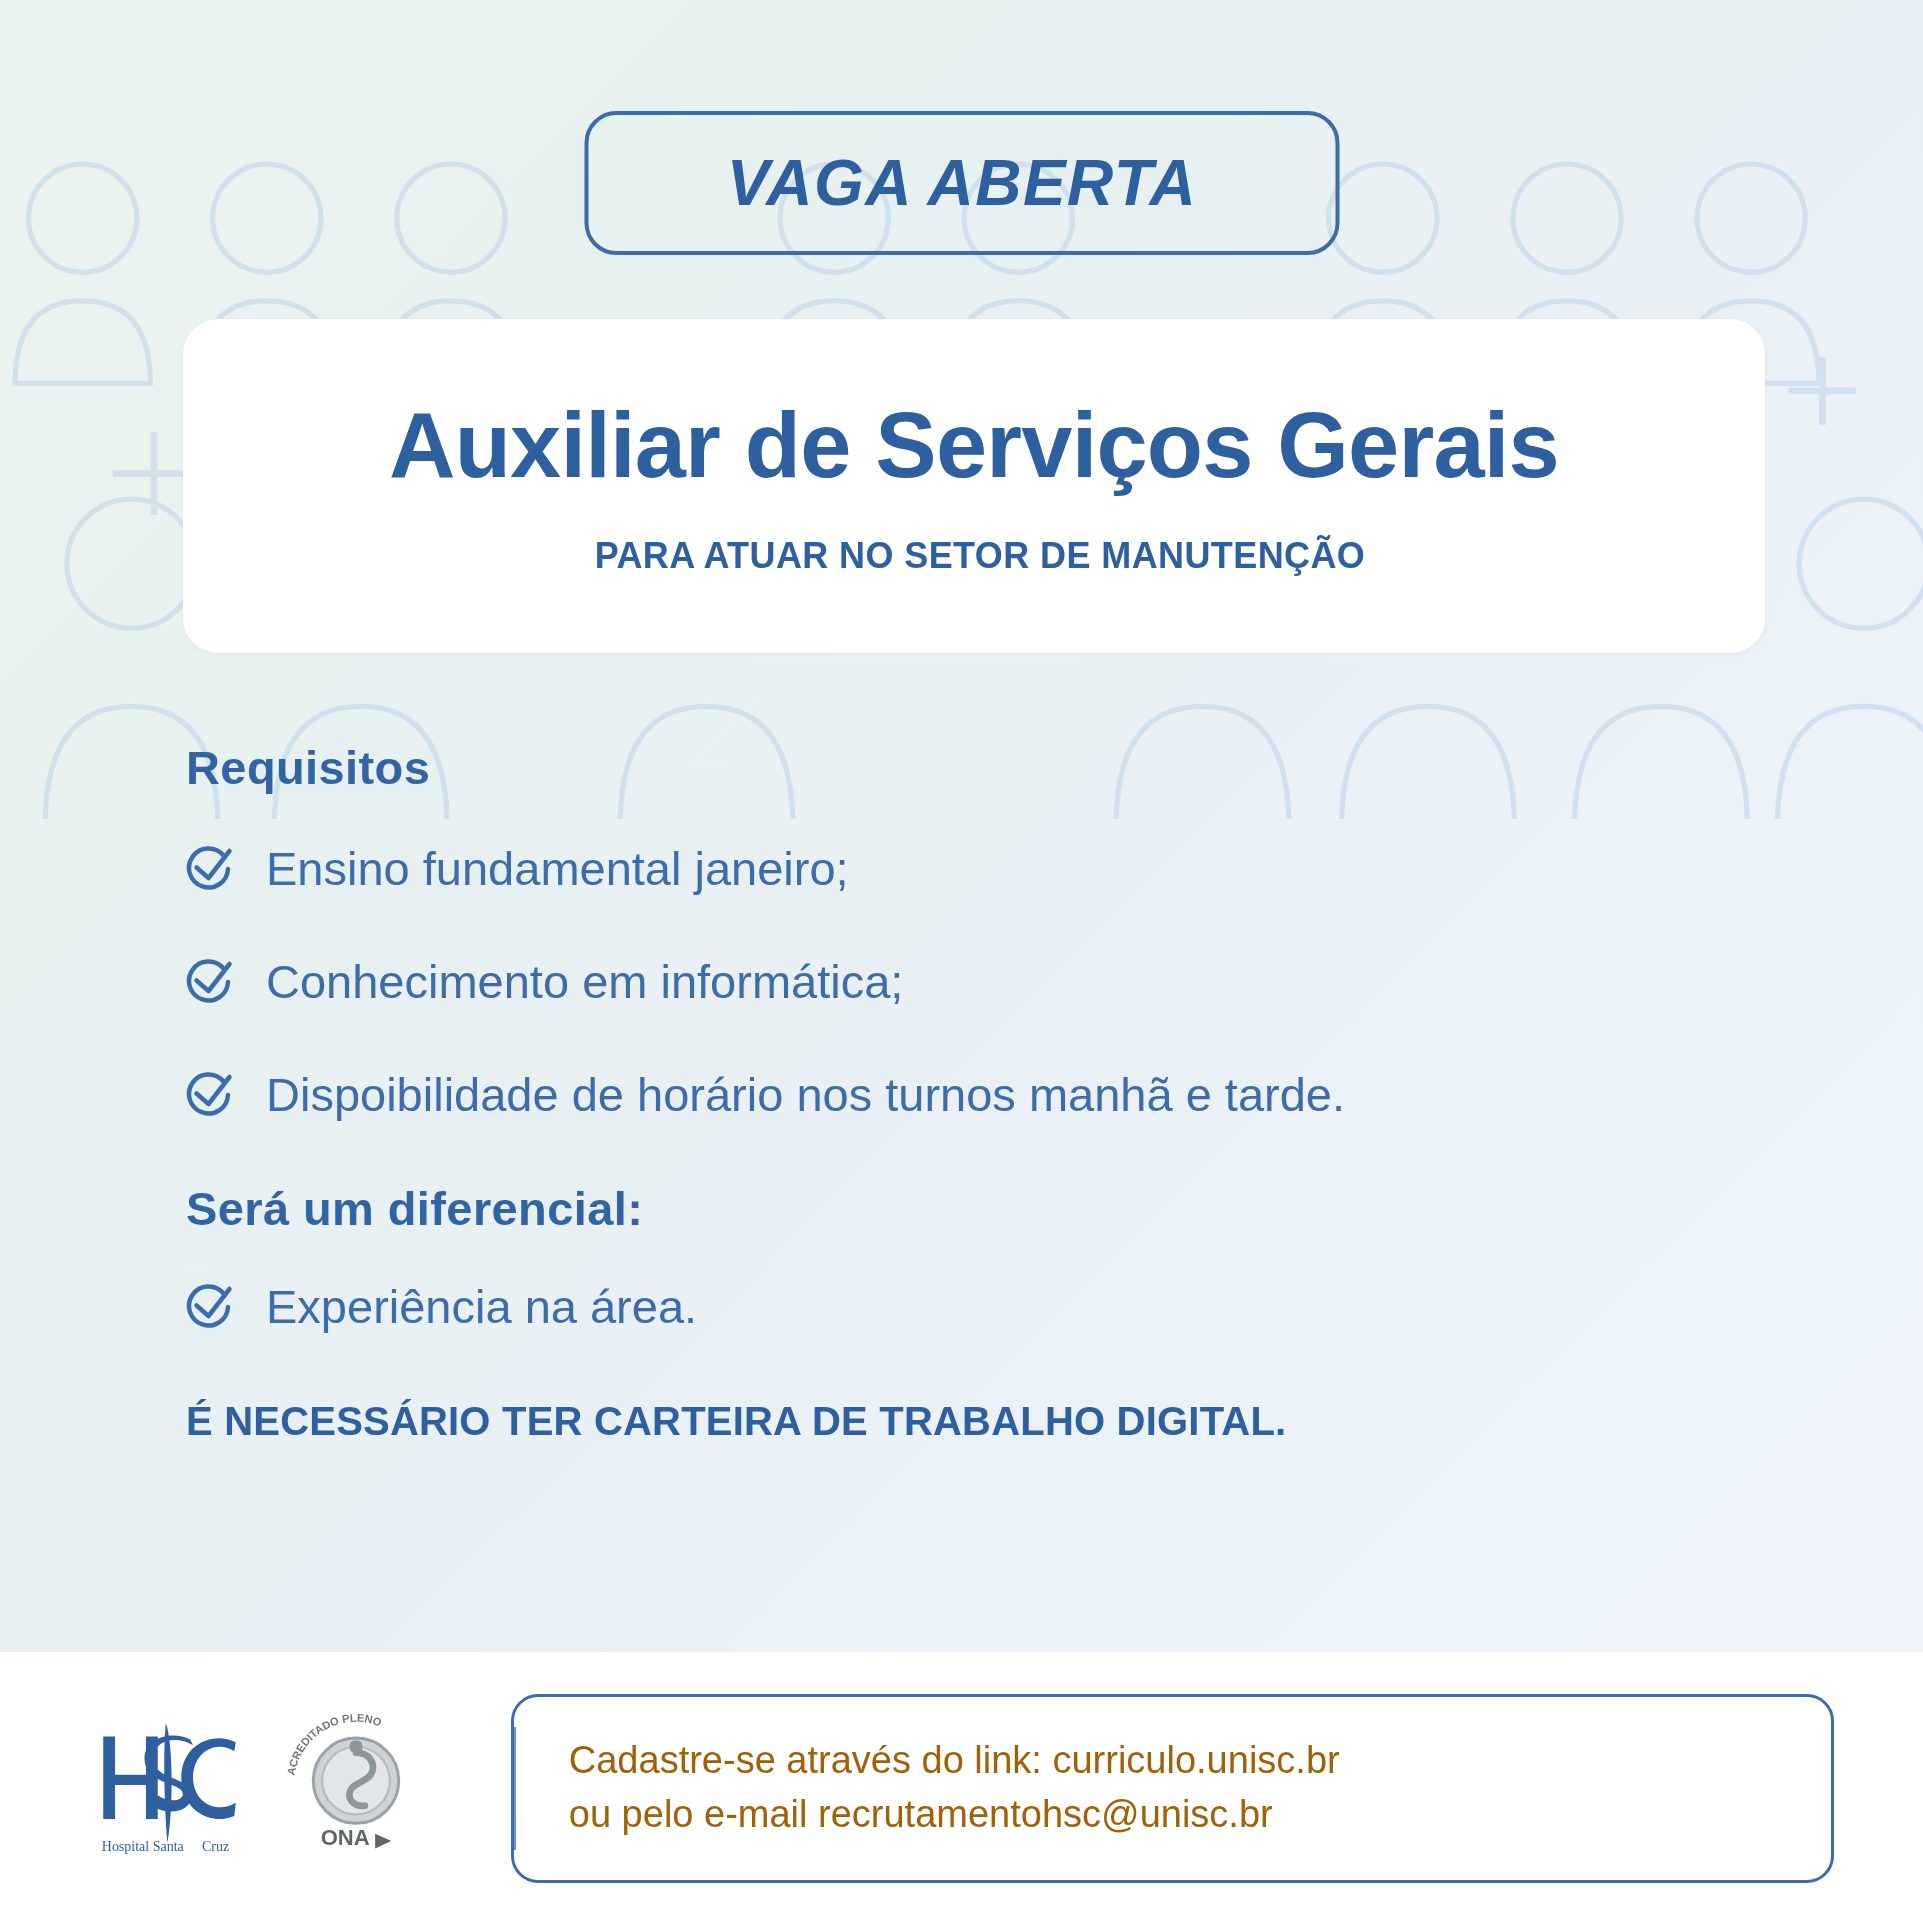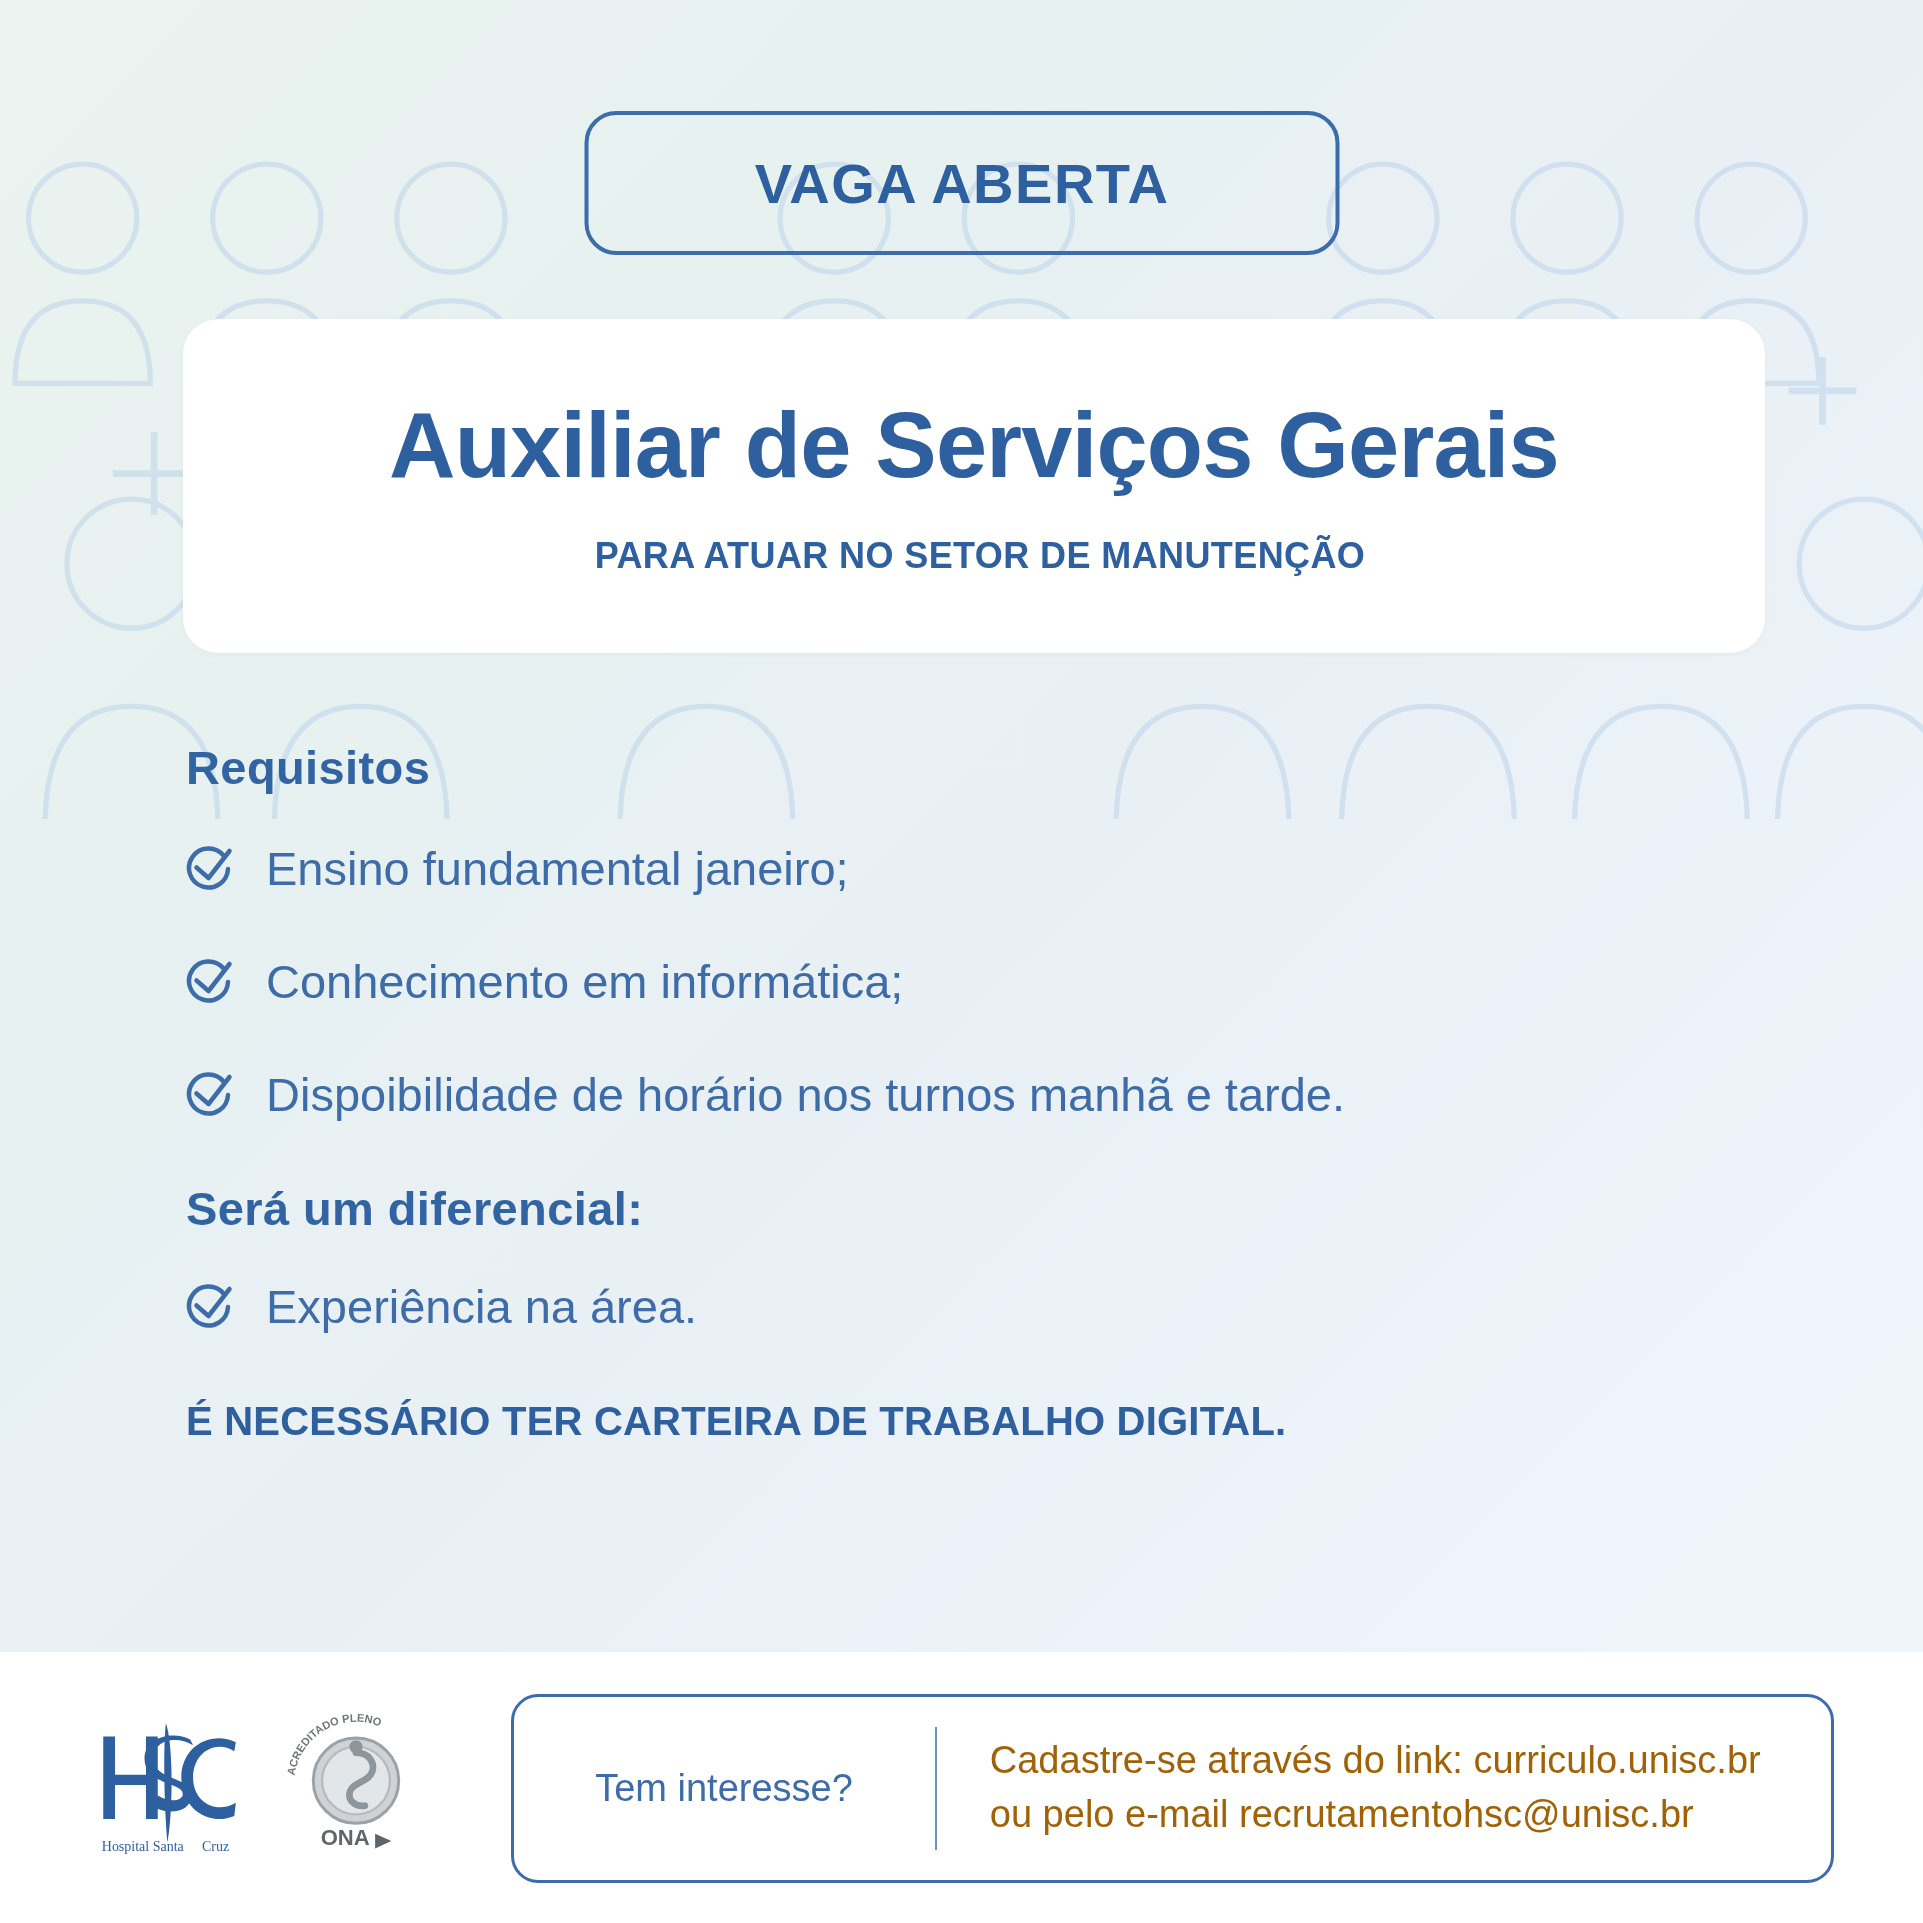--- a/index.html
+++ b/index.html
@@ -42,25 +42,26 @@
     top: 111px;
     width: 755px;
     height: 144px;
     border: 4.5px solid #3d6cab;
     border-radius: 32px;
     display: flex;
     align-items: center;
     justify-content: center;
   }
   .badge-text {
-    font-size: 56px;
+    font-size: 64px;
     font-weight: bold;
     letter-spacing: 1.5px;
     color: #2e5f9e;
     white-space: nowrap;
+    font-style: italic;
   }
 
   
   .title-card {
     position: absolute;
     left: 183px;
     top: 319px;
     width: 1582px;
     height: 334px;
     background: #ffffff;
@@ -322,21 +323,20 @@
         <defs>
           <path id="arc" d="M26 104 a84 84 0 0 1 168 0"></path>
         </defs>
         <text x="62" y="188" font-family="'Liberation Sans', sans-serif" font-size="30" font-weight="bold" fill="#5e666c">ONA</text>
         <path d="M136 172 l22 10 l-22 10 z" fill="#5e666c"></path>
       </svg>
 
     </div>
 
     <div class="contact-box">
-      <div class="interest">Tem interesse?</div>
       <div class="divider"></div>
       <div class="contact-lines">
         <div>Cadastre-se através do link: curriculo.unisc.br</div>
         <div>ou pelo e-mail recrutamentohsc@unisc.br</div>
       </div>
     </div>
 
   </div>
 
 </div>

